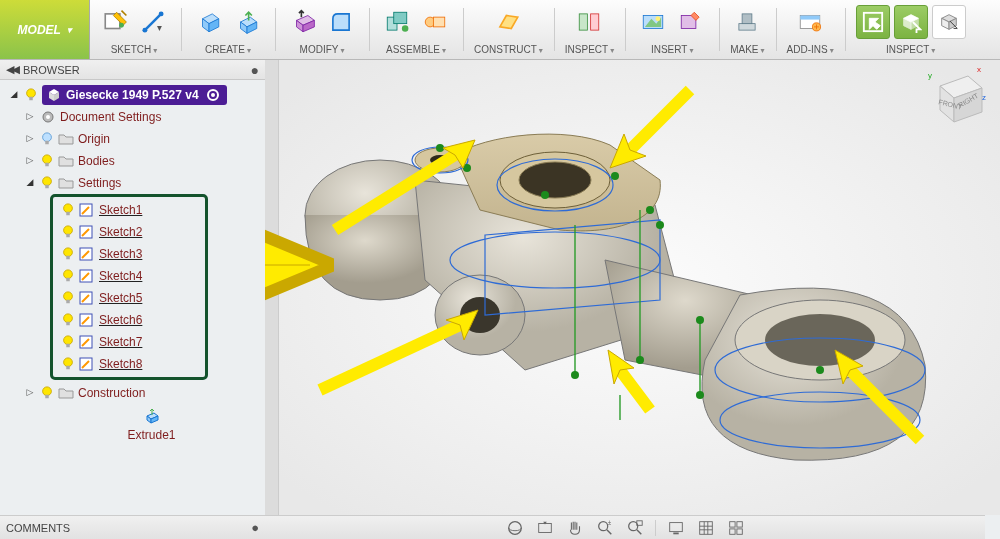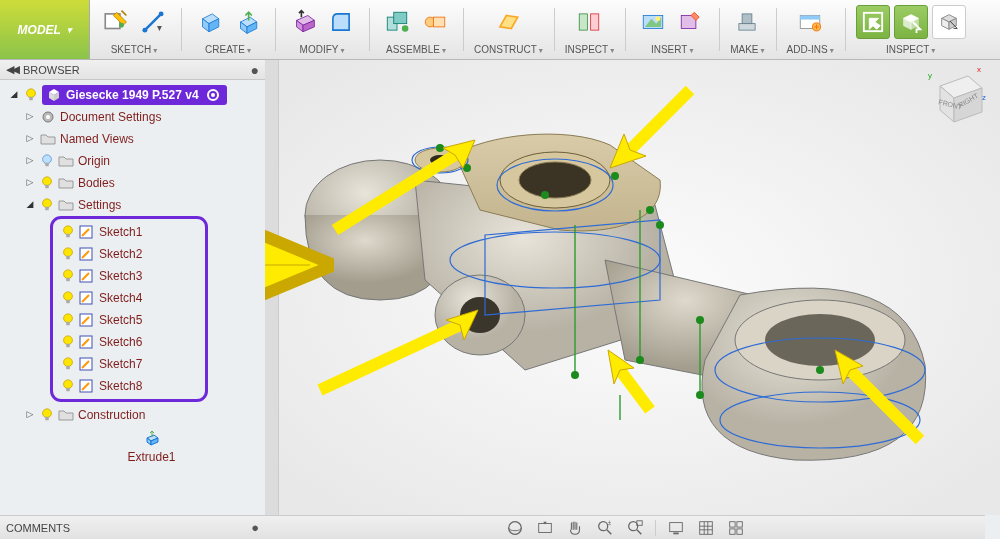--- a/index.html
+++ b/index.html
@@ -98,35 +98,36 @@
   .bulb { width: 14px; height: 14px; }
   .bulb svg { width: 14px; height: 14px; }
   .folder, .cube, .gear, .sketchicon, .extrudeicon, .originicon {
     width: 16px; height: 16px; display: flex; align-items: center; justify-content: center;
   }
   .folder svg, .cube svg, .gear svg, .sketchicon svg, .extrudeicon svg, .originicon svg {
     width: 16px; height: 16px;
   }
   .node-label { font-size: 12px; color: #7f1d1d; white-space: nowrap; }
   .titlebar {
-    background: #6d28d9; color: #fff; border-radius: 3px; padding: 2px 8px 2px 4px;
+    background: #4c1d95; color: #fff; border-radius: 3px; padding: 2px 8px 2px 4px;
     display: flex; align-items: center; gap: 4px; font-weight: 600; font-size: 12px;
   }
   .titlebar .dot {
     width: 12px; height: 12px; border: 2px solid #fff; border-radius: 50%;
     display: inline-block; position: relative; margin-left: 4px;
   }
   .titlebar .dot::after {
     content: ""; position: absolute; width: 4px; height: 4px; background: #fff;
     border-radius: 50%; left: 2px; top: 2px;
   }
   .sketch-box {
-    border: 3px solid #6d28d9; border-radius: 11px;
+    border: 3px solid #14532d; border-radius: 5px;
     padding: 2px 4px 2px 2px; margin-left: 48px;
     width: 158px;
+    text-decoration: underline;
   }
   .sketch-box .node { padding-left: 6px; }
   
   .viewport {
     position: absolute; left: 265px; right: 0; top: 0; bottom: 0;
     background: radial-gradient(ellipse at center, #fcfcfc 0%, #e8e8e8 90%);
     overflow: hidden;
   }
   .side-rail { position: absolute; left: 0; top: 0; width: 14px; bottom: 0; background: #dcdcdc; border-right: 1px solid #ccc;}
   
@@ -389,29 +390,20 @@
         <span class="toggle closed"></span>
         <span class="gear">
           <svg viewBox="0 0 16 16">
               <circle cx="8" cy="8" r="5" fill="#bbb" stroke="#777"></circle>
               <circle cx="8" cy="8" r="2" fill="#fff"></circle>
             </svg>
         </span>
         <span class="node-label">Document Settings</span>
       </div>
 
-      <div class="node indent-1">
-        <span class="toggle closed"></span>
-        <span class="folder">
-          <svg viewBox="0 0 16 16">
-              <path d="M1 4 L6 4 L8 6 L15 6 L15 13 L1 13 Z" fill="#e0e0e0" stroke="#999"></path>
-            </svg>
-        </span>
-        <span class="node-label">Named Views</span>
-      </div>
 
       <div class="node indent-1">
         <span class="toggle closed"></span>
         <span class="bulb">
           <svg viewBox="0 0 16 16">
               <circle cx="8" cy="6" r="5" fill="#bde0ff" stroke="#5b9bd5"></circle>
               <rect x="6" y="10" width="4" height="4" fill="#aaa"></rect>
             </svg>
         </span>
         <span class="folder">

